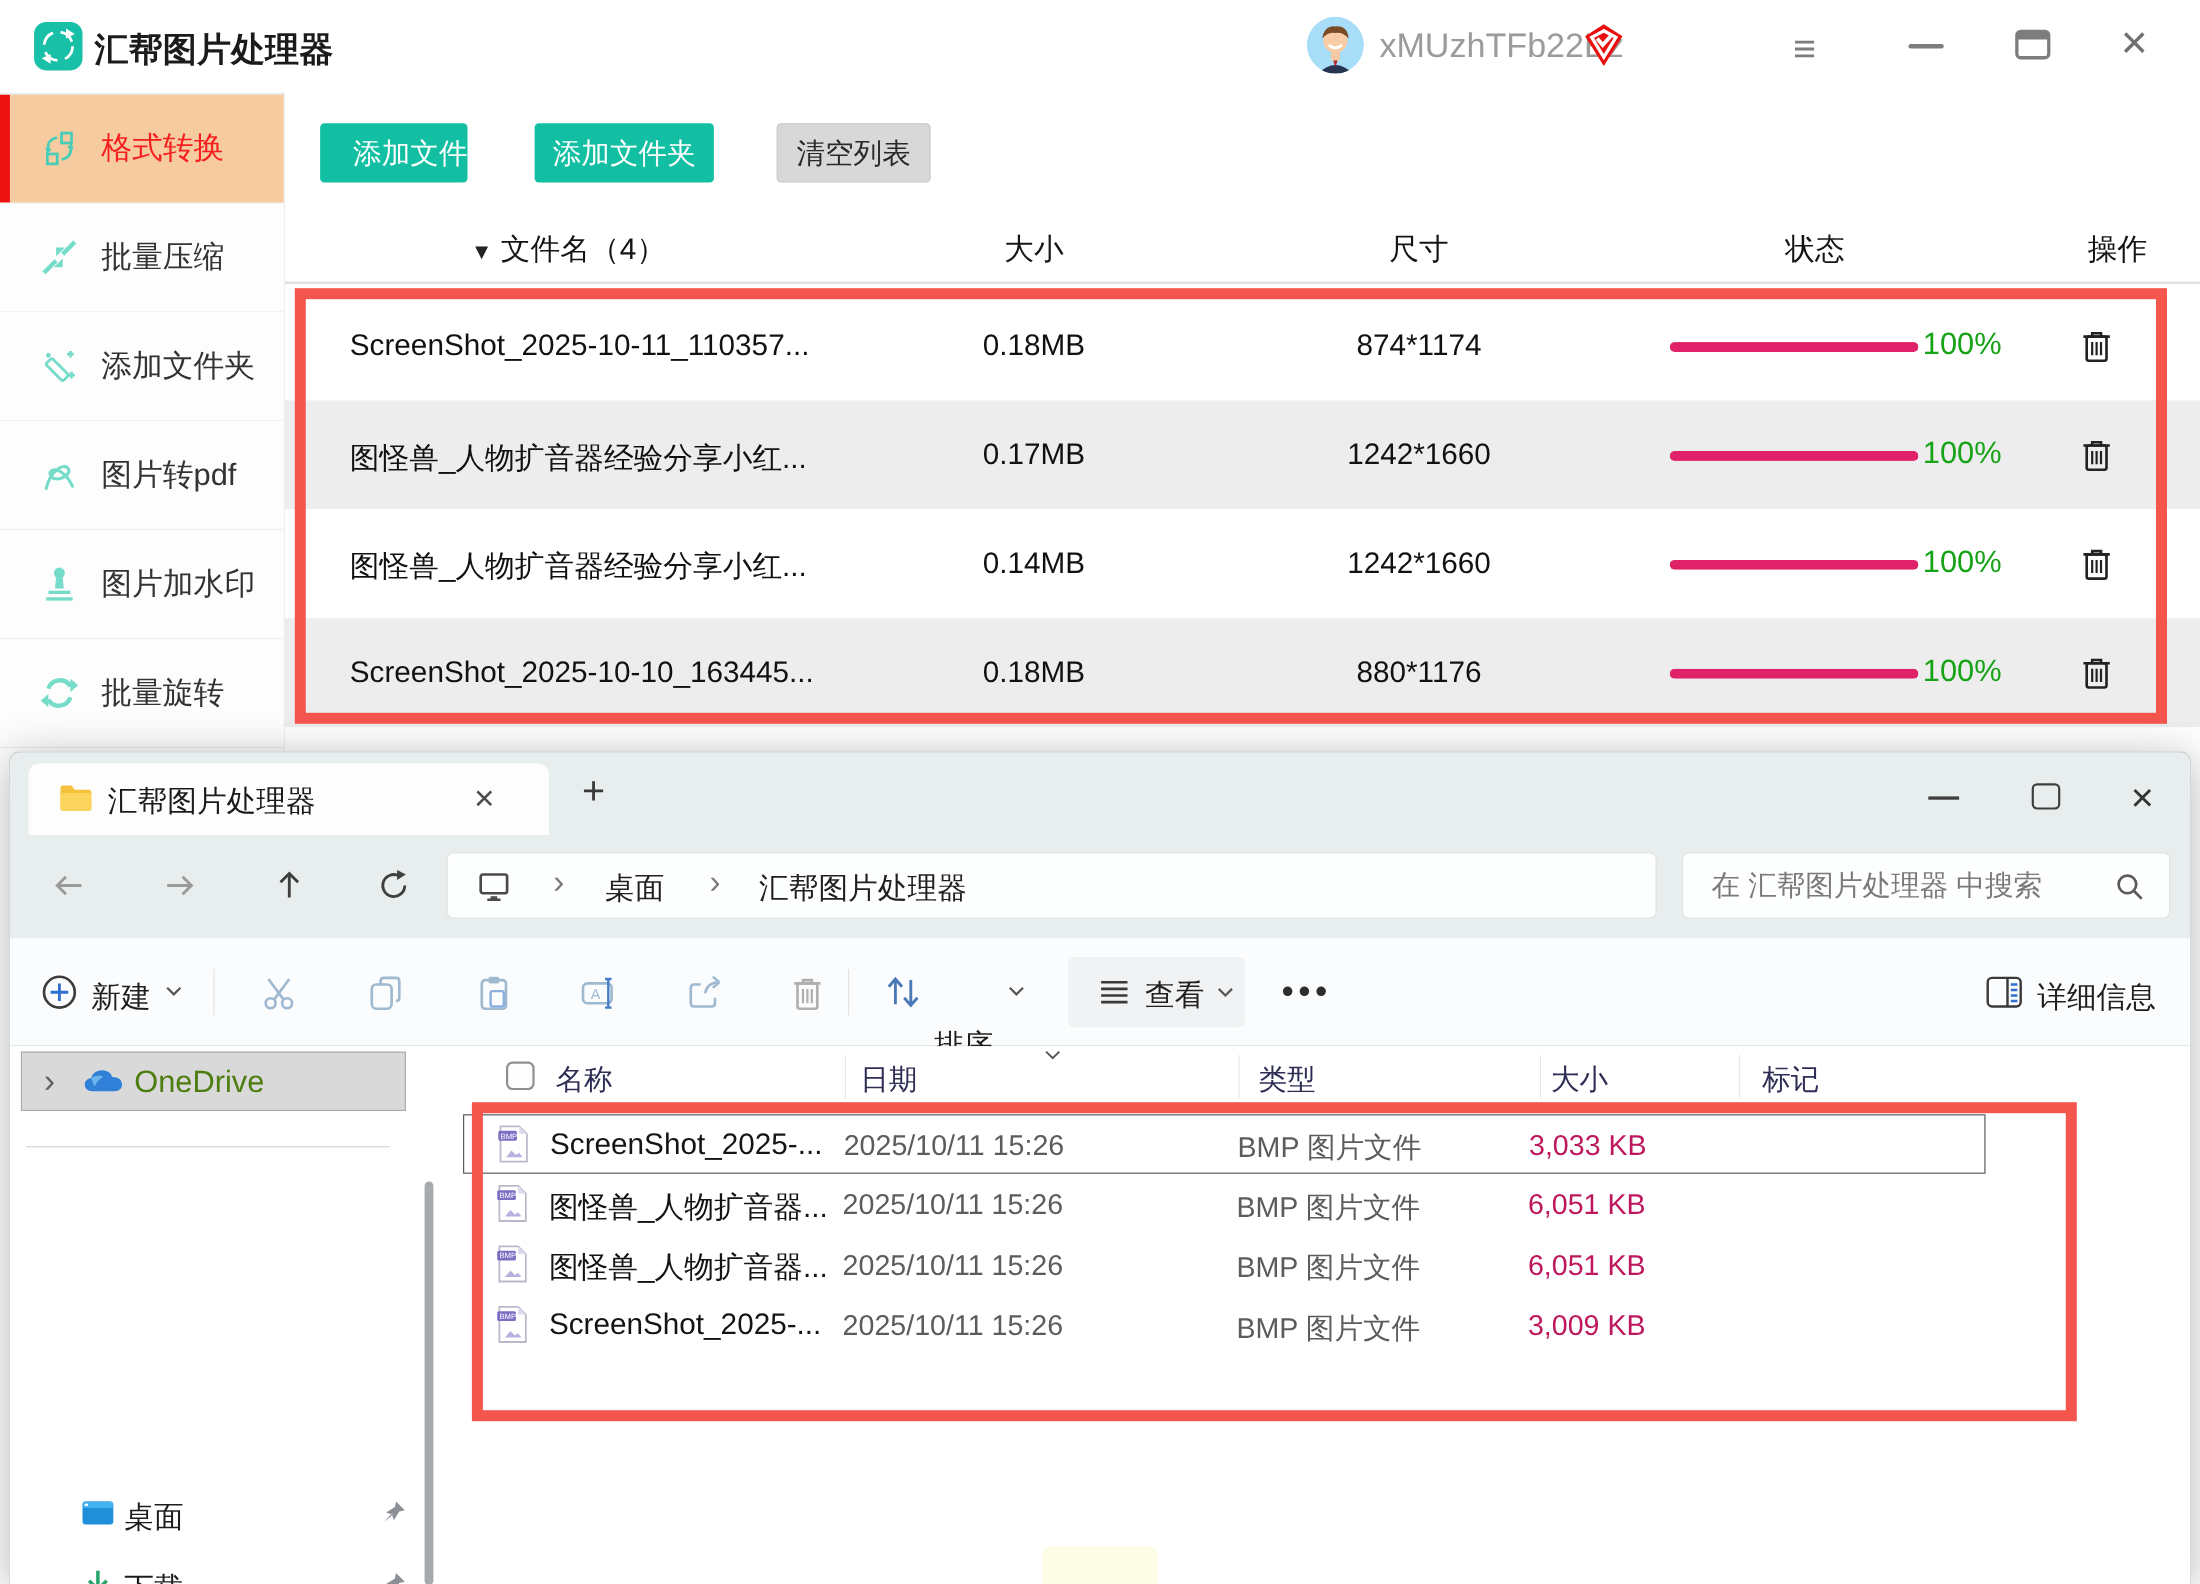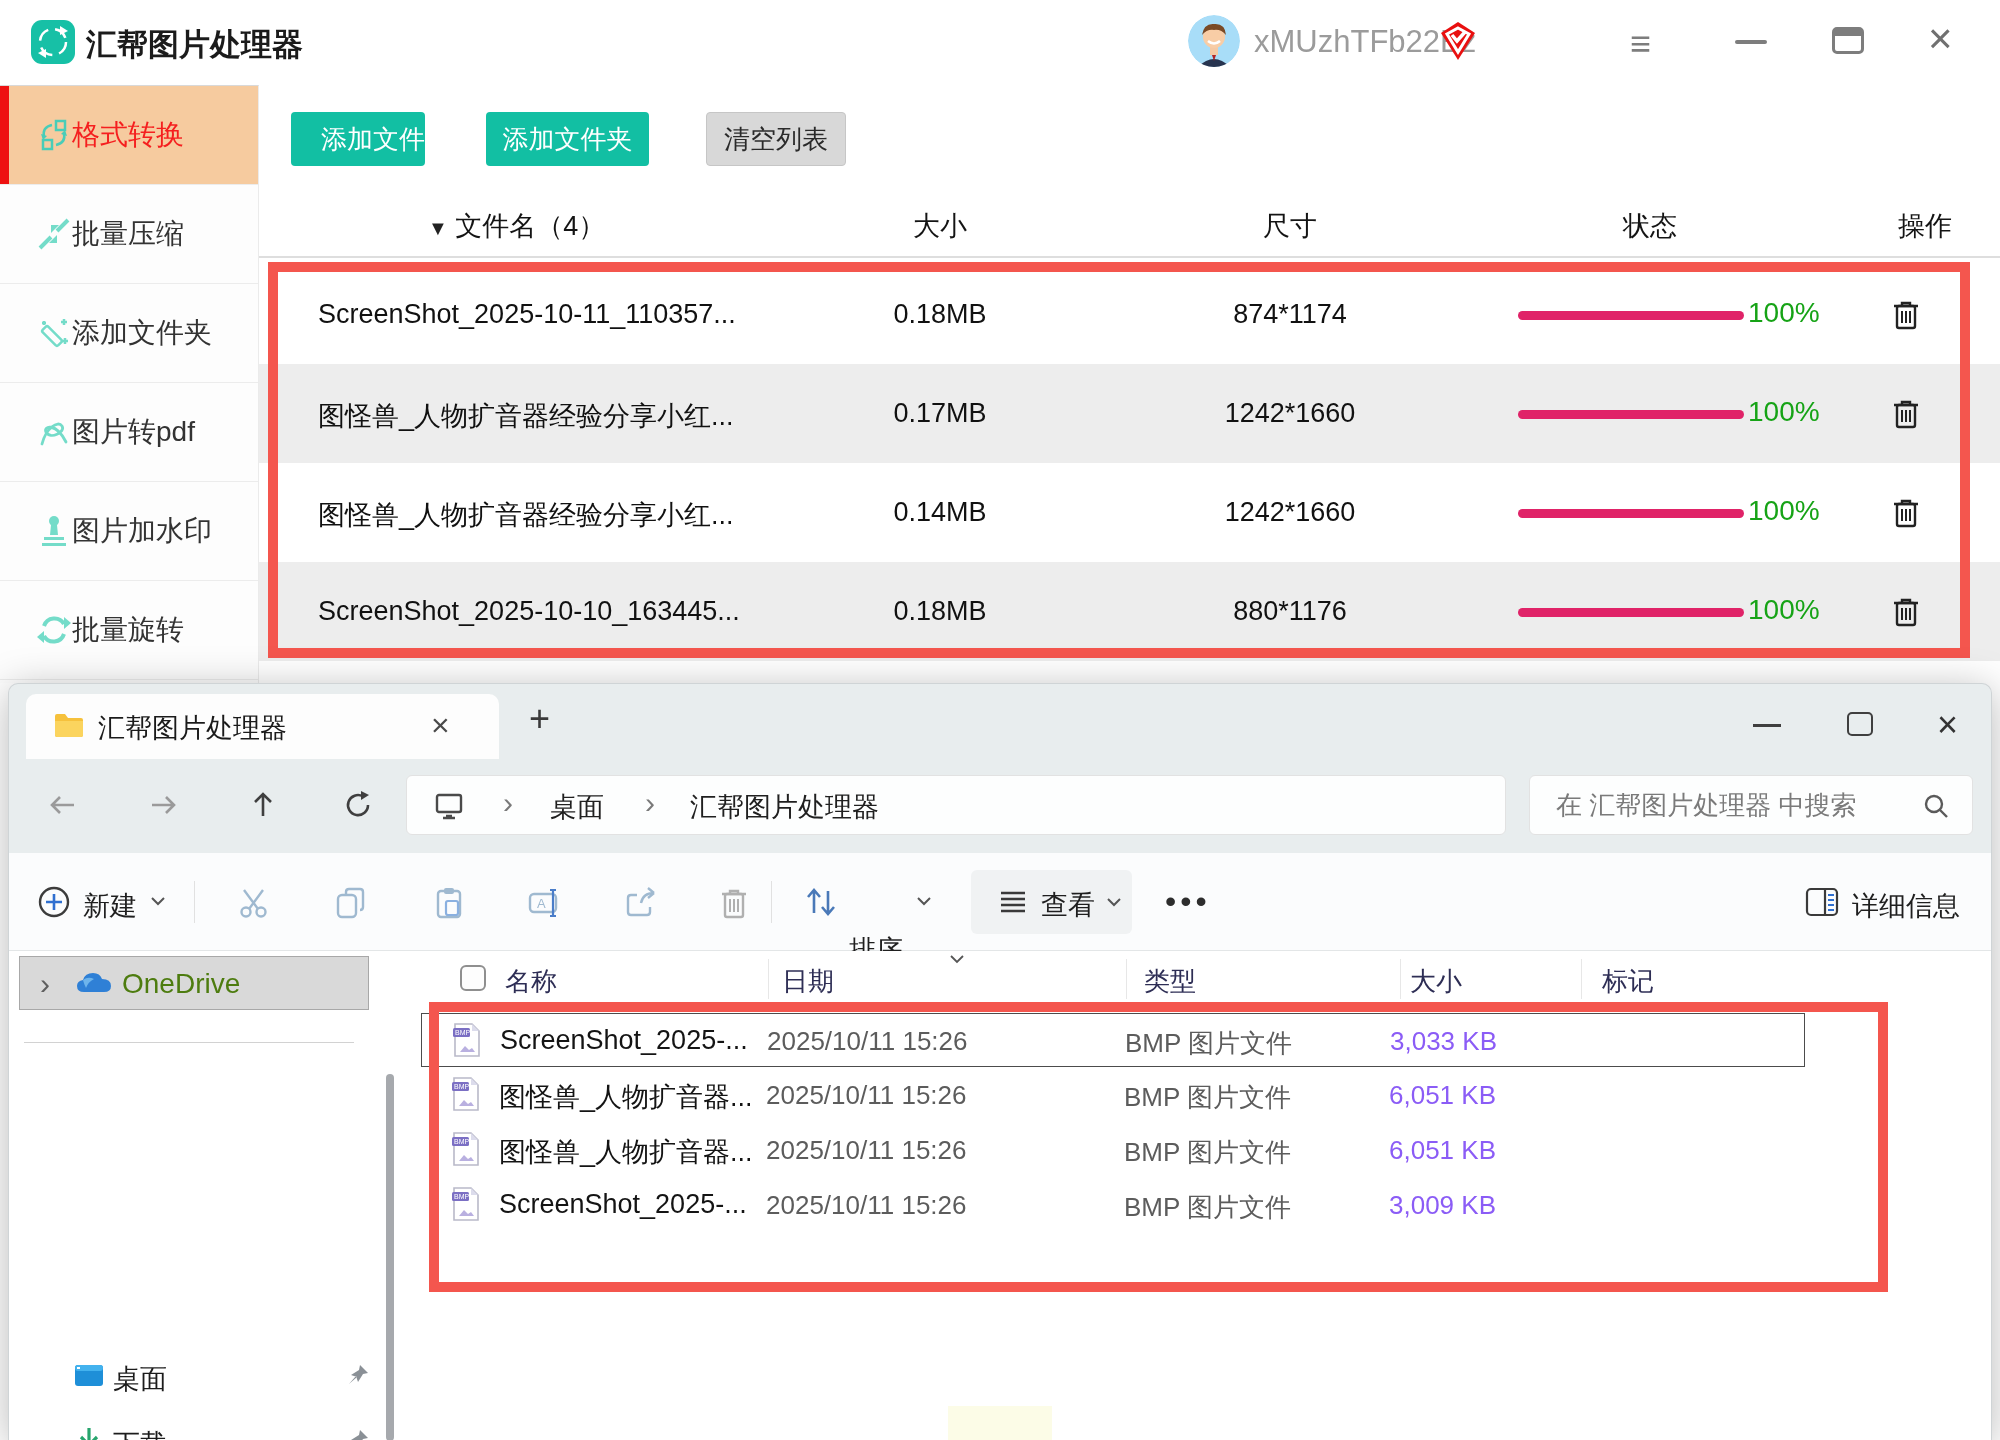--- a/index.html
+++ b/index.html
@@ -17,21 +17,21 @@
   .vip-badge { left:1438px; top:20px; width:40px; height:42px; }
   .menu-icon { left:1630px; top:26px; font-size:36px; color:#7d7d7d; line-height:1; }
   .min-btn { left:1735px; top:40px; width:32px; height:4px; background:#7d7d7d; border-radius:2px; }
   .max-btn { left:1832px; top:27px; width:32px; height:27px; border:3px solid #7d7d7d; border-top:9px solid #7d7d7d; border-radius:5px; }
   .close-btn { left:1928px; top:18px; font-size:42px; color:#707070; line-height:1; }
 
   
   .app-sidebar { left:0; top:85px; width:259px; height:598px; background:#fdfdfd;
                  border-top:1px solid #d9d9d9; border-right:1px solid #ebebeb; overflow:hidden; }
   .side-item { position:relative; height:99px; border-bottom:1px solid #ececec;
-               display:flex; align-items:center; padding-left:36px; 
+               display:flex; align-items:center; padding-left:36px; gap:20px;
                font-size:28px; color:#333; background:#fdfdfd; }
   .side-item svg { flex:0 0 auto; }
   .side-item.active { background:#f6cb9f; color:#f51f1f; }
   .side-item.active::before { content:""; position:absolute; left:0; top:0; width:9px; height:100%; background:#ee1111; }
 
   
   .btn { display:flex; align-items:center; justify-content:center;
          font-size:26px; border-radius:4px; }
   .btn-teal { background:#12bfa3; color:#fff; }
   .btn-gray { background:#d8d8d8; color:#2a2a2a; border:1px solid #c6c6c6; }
@@ -106,21 +106,21 @@
   
   .list-header { left:412px; top:0; width:1570px; height:55px; }
   .lh-label { position:absolute; top:13px; font-size:26px; color:#2e2e55; white-space:nowrap; }
   .lh-sep { position:absolute; top:8px; width:1px; height:40px; background:#e7e7e7; }
   .checkbox { position:absolute; left:39px; top:14px; width:26px; height:26px; border:2px solid #8f8f8f; border-radius:6px; background:#fdfdfd; }
   .exp-row { left:412px; width:1384px; height:54px; }
   .exp-row.selected { border:1px solid #4c4c4c; background:#fff; }
   .exp-row .fname { position:absolute; left:78px; top:11px; font-size:27px; color:#141414; white-space:nowrap; }
   .exp-row .fdate { position:absolute; left:345px; top:12px; font-size:26px; color:#5c5c5c; }
   .exp-row .ftype { position:absolute; left:703px; top:12px; font-size:26px; color:#5c5c5c; }
-  .exp-row .fsize { position:absolute; left:945px; top:12px; width:130px; text-align:right; font-size:26px; color:#8b5cf6; }
+  .exp-row .fsize { position:absolute; left:945px; top:12px; width:130px; text-align:right; font-size:26px; color:#be185d; }
   .bmp-ico { position:absolute; left:30px; top:8px; width:30px; height:36px; }
 </style>
 </head>
 <body>
 
 <div class="abs app-titlebar">
   <svg class="abs app-logo" viewBox="0 0 46 46">
     <rect x="1" y="1" width="44" height="44" rx="11" fill="#17c0a6"></rect>
     <circle cx="23" cy="23" r="13" fill="none" stroke="#ffffff" stroke-width="2.5" stroke-dasharray="14 7"></circle>
     <polygon points="30,7 38,12 30,16" fill="#fff"></polygon>

